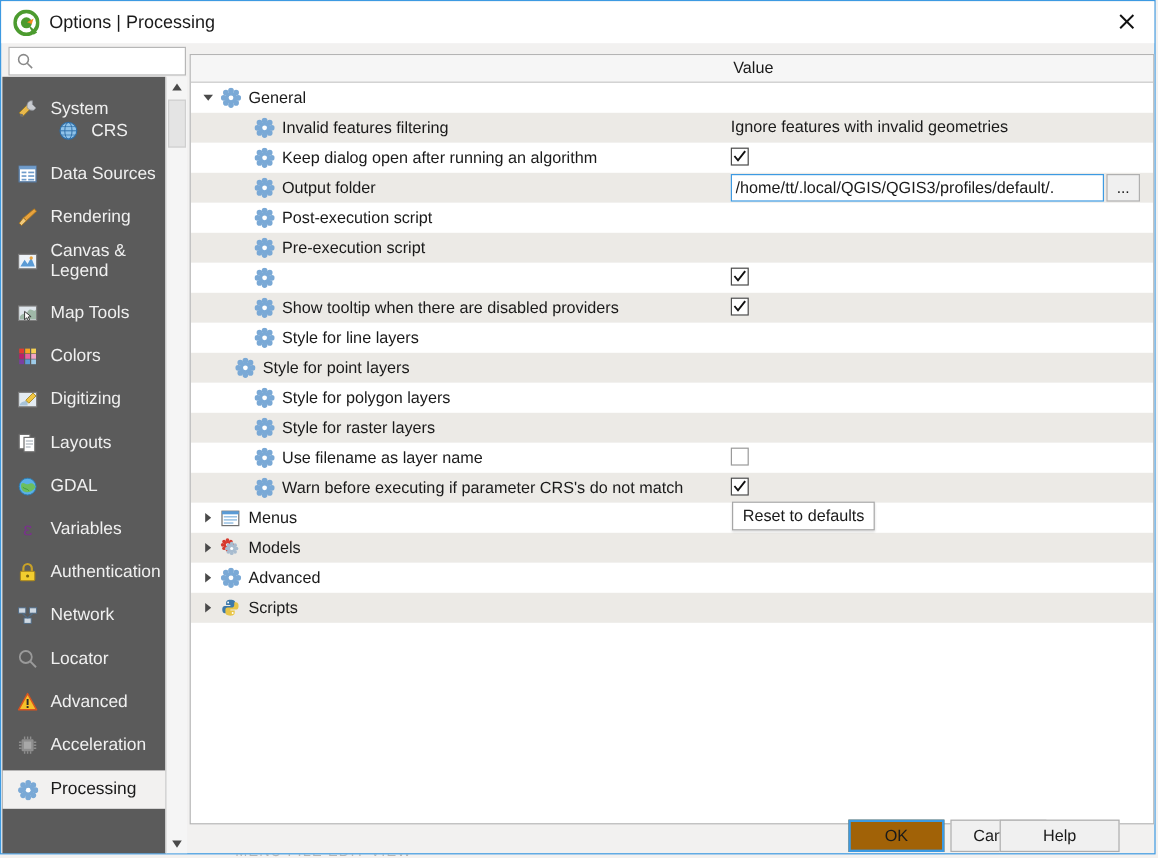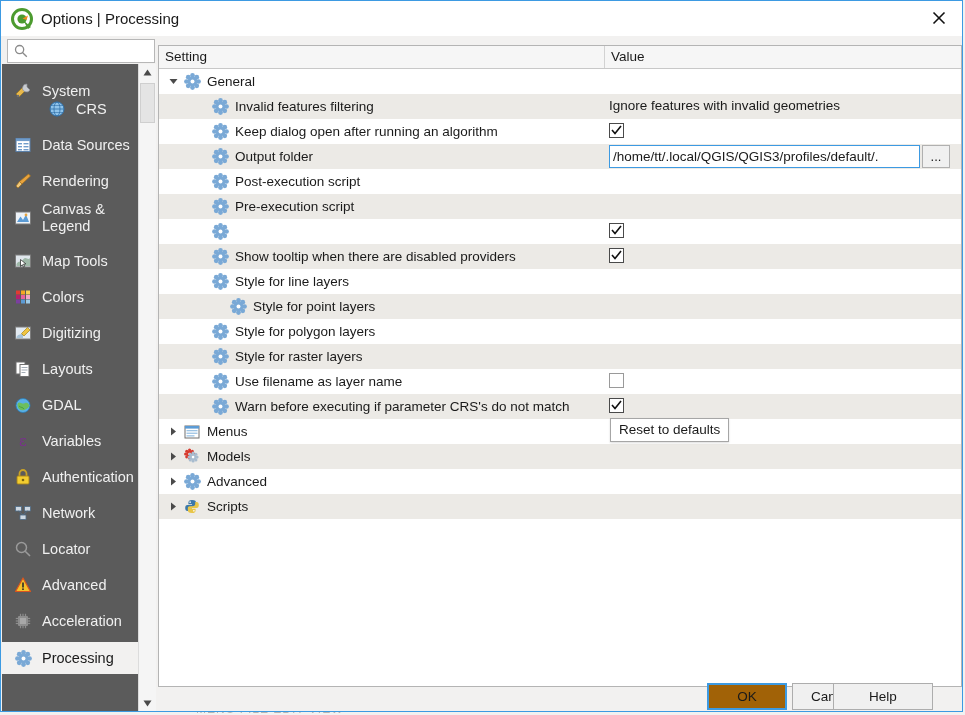--- a/index.html
+++ b/index.html
@@ -430,21 +430,20 @@
     <div id="side-scroll-thumb"></div>
     <div id="side-scroll-down">
       <svg width="9" height="7" viewBox="0 0 9 7">
           <polygon points="0.5,0.5 8.5,0.5 4.5,6.5" fill="#4a4a4a"></polygon>
         </svg>
     </div>
   </div>
 
   <div id="tree-panel">
     <div id="tree-header">
-      <div class="hcell" id="hcell-setting">Setting</div>
       <div class="hcell" id="hcell-value">Value</div>
     </div>
     <div id="tree-body">
         <div class="row plain">
           <div class="r-left" style="left: 6px;">
             <span class="twisty">
               <svg width="9" height="7" viewBox="0 0 9 7">
                 <polygon points="0.5,1 8.5,1 4.5,6" fill="#4a4a4a"></polygon>
               </svg>
             </span>
@@ -644,21 +643,21 @@
                 <circle cx="9.00" cy="2.60" r="2.5" fill="#7aa9d6"></circle>
                 <circle cx="13.53" cy="4.47" r="2.5" fill="#7aa9d6"></circle>
                 <circle cx="9" cy="9" r="5.2" fill="#7aa9d6"></circle>
                 <circle cx="9" cy="9" r="2.1" fill="#ffffff"></circle>
               </svg>
             </span>
             <span class="r-lbl">Style for line layers</span>
           </div>
         </div>
         <div class="row alt">
-          <div class="r-left" style="left: 52px;">
+          <div class="r-left" style="left: 18px;">
             <span class="twisty"></span>
             <span class="r-ico">
               <svg width="17" height="17" viewBox="0 0 18 18">
                 <circle cx="15.40" cy="9.00" r="2.5" fill="#7aa9d6"></circle>
                 <circle cx="13.53" cy="13.53" r="2.5" fill="#7aa9d6"></circle>
                 <circle cx="9.00" cy="15.40" r="2.5" fill="#7aa9d6"></circle>
                 <circle cx="4.47" cy="13.53" r="2.5" fill="#7aa9d6"></circle>
                 <circle cx="2.60" cy="9.00" r="2.5" fill="#7aa9d6"></circle>
                 <circle cx="4.47" cy="4.47" r="2.5" fill="#7aa9d6"></circle>
                 <circle cx="9.00" cy="2.60" r="2.5" fill="#7aa9d6"></circle>

